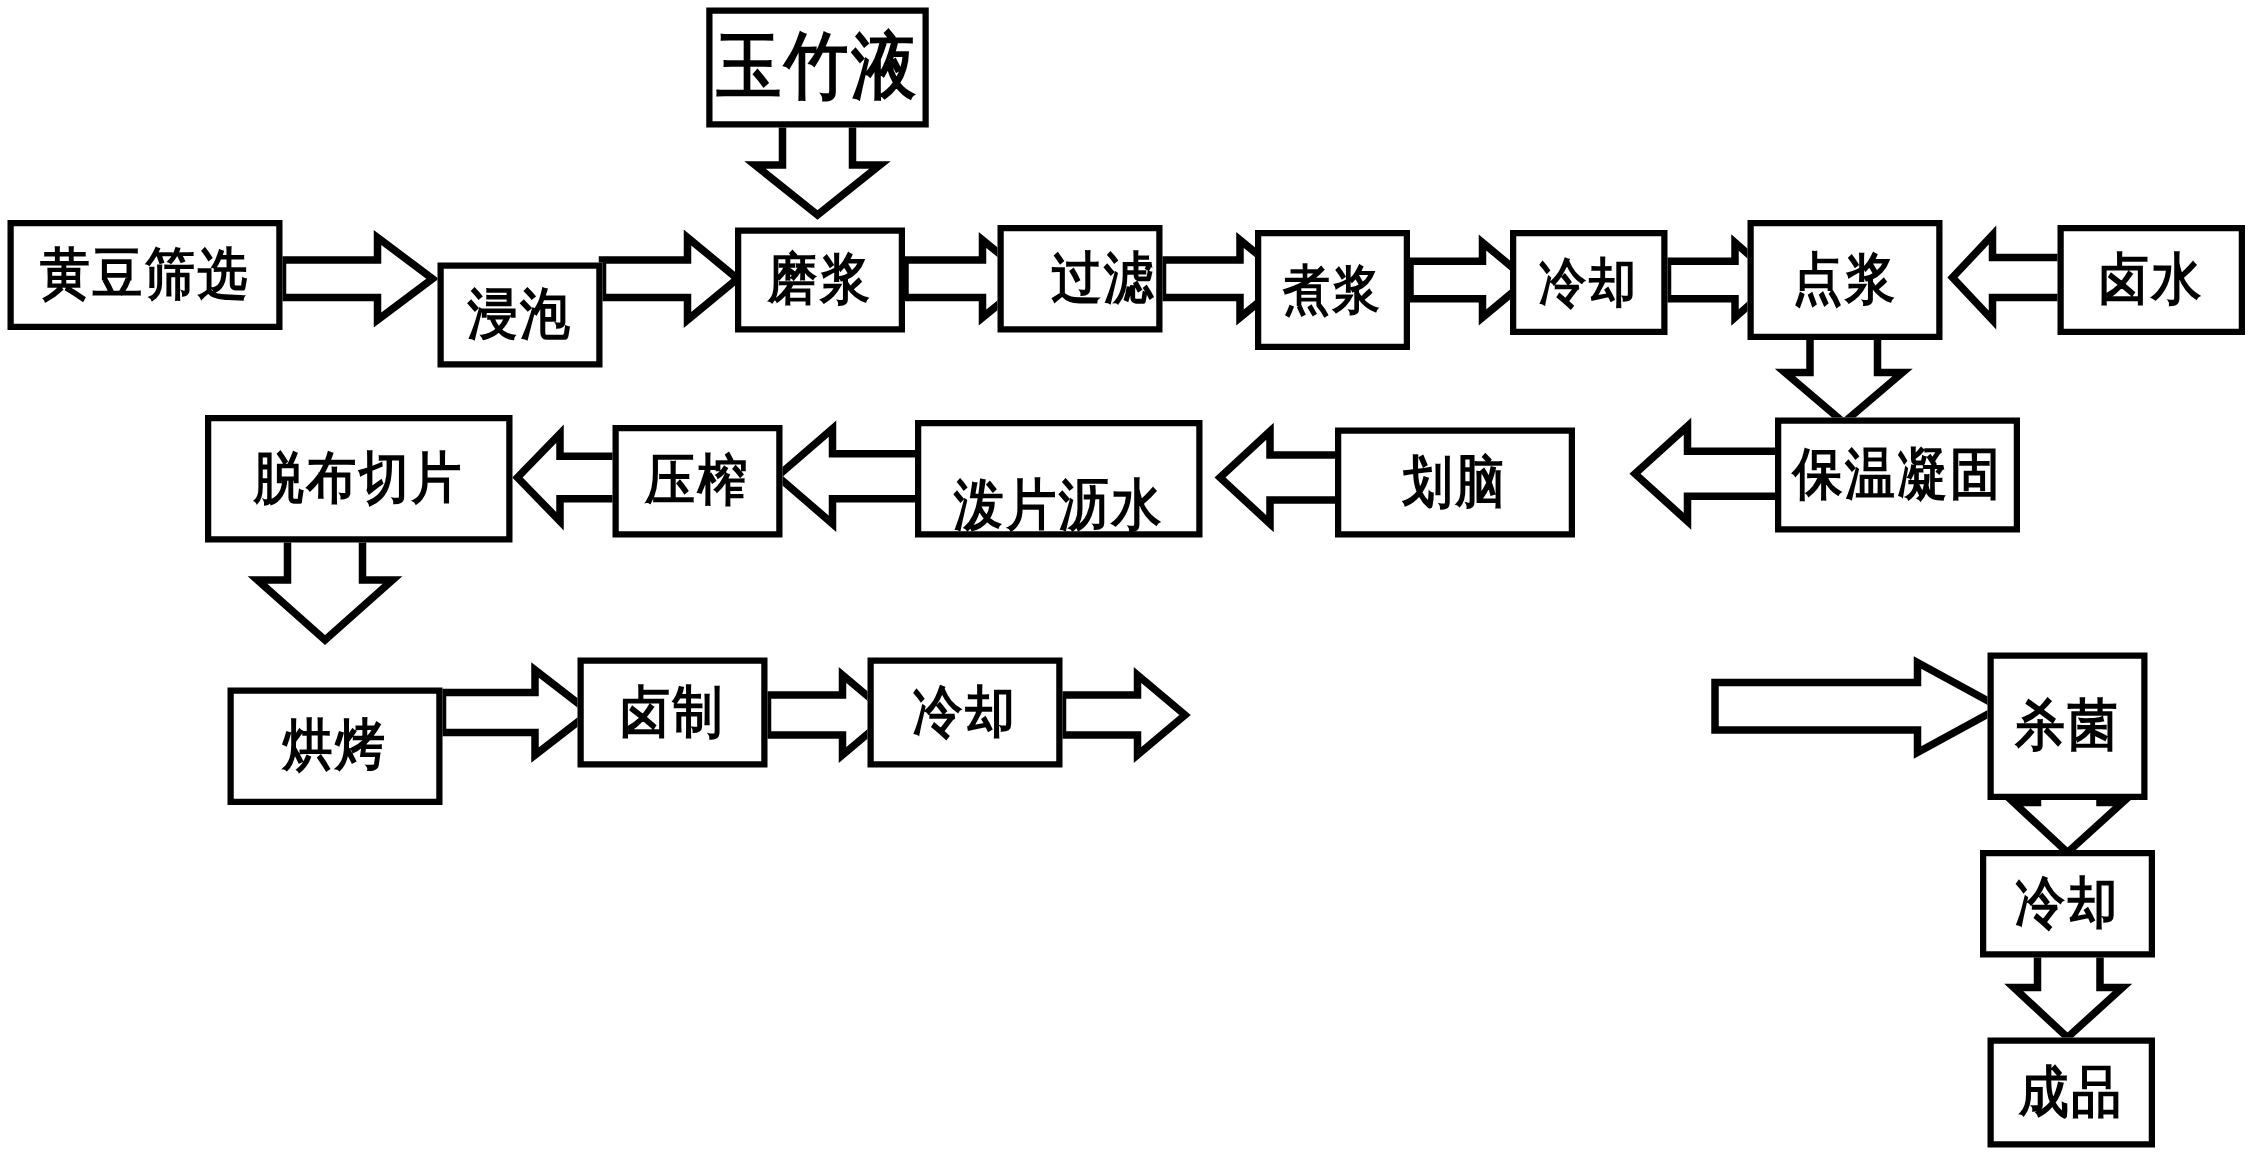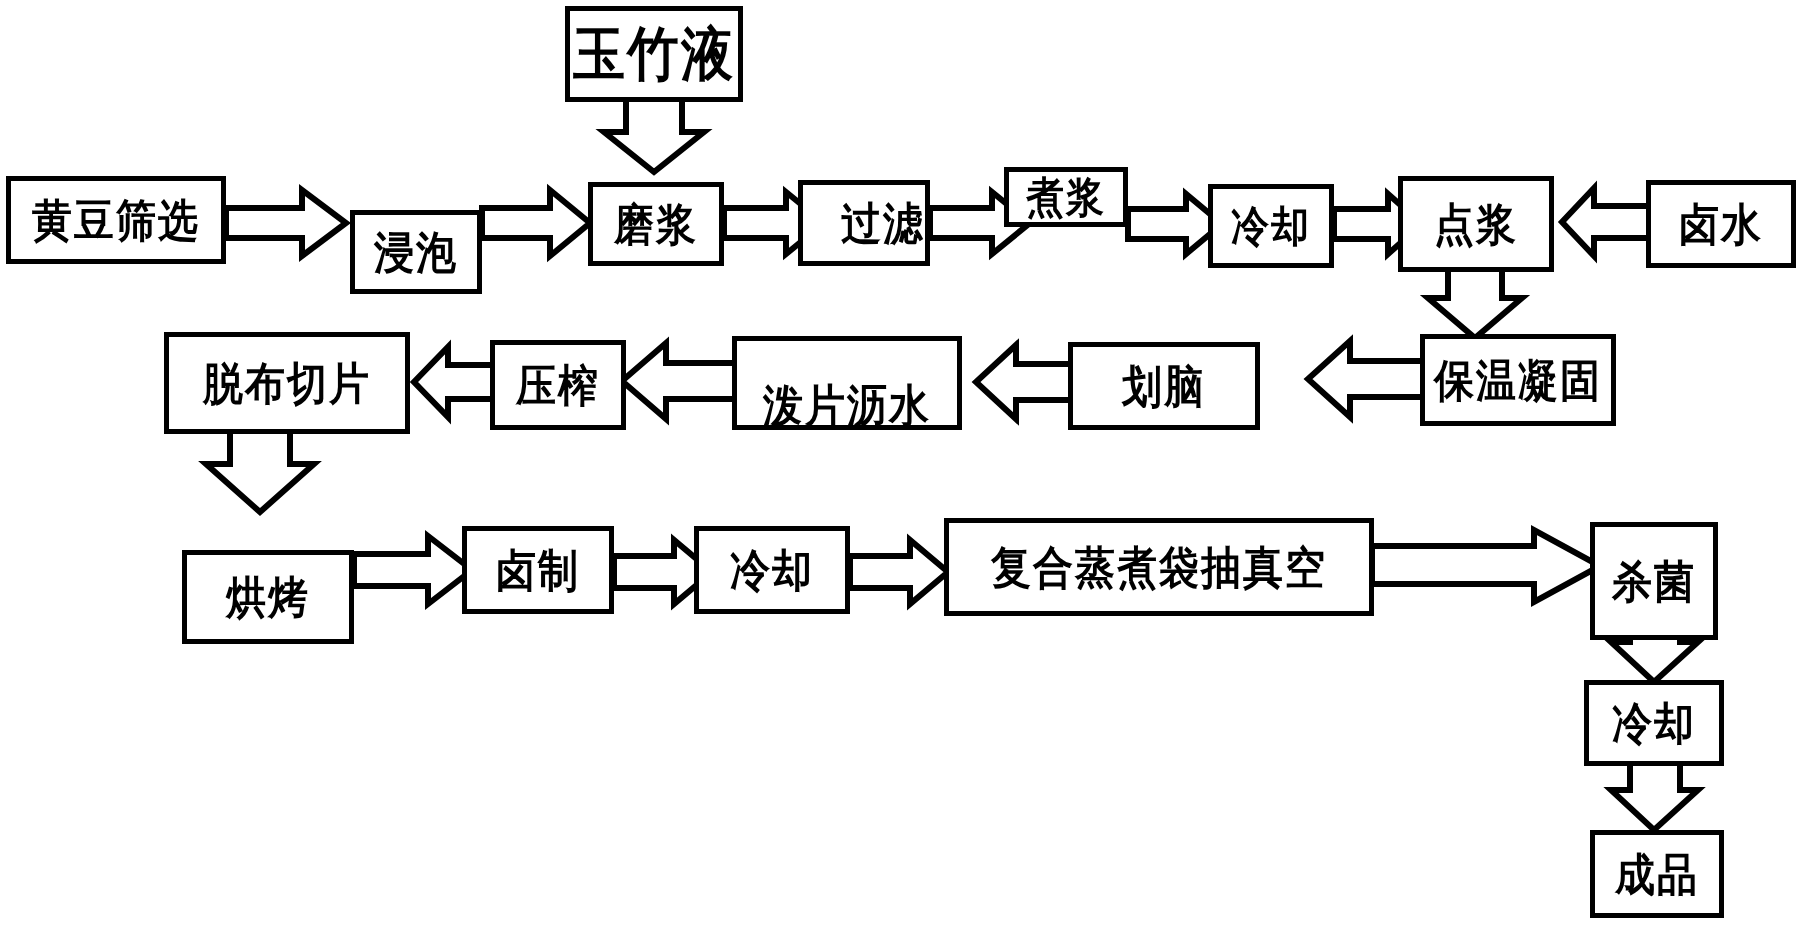--- a/index.html
+++ b/index.html
@@ -103,21 +103,21 @@
   <div class="node f40" style="left:798px; top:180px; width:132px; height:86px;justify-content:flex-end;">
     <span class="txt">过滤</span>
   </div>
 
   <div class="arrow" style="left:930px; top:190px; width:104px; height:66px;">
     <svg viewBox="0 0 104 66" width="104" height="66">
       <polygon points="0,18 62,18 62,2 100,33 62,64 62,48 0,48"></polygon>
     </svg>
   </div>
 
-  <div class="node f38" style="left:1004px; top:167px; width:124px; height:60px;">
+  <div class="node f38" style="left:1004px; top:184px; width:124px; height:96px;">
     <span class="txt">煮浆</span>
   </div>
 
   <div class="arrow" style="left:1128px; top:192px; width:98px; height:64px;">
     <svg viewBox="0 0 98 64" width="98" height="64">
       <polygon points="0,17 58,17 58,2 94,32 58,62 58,47 0,47"></polygon>
     </svg>
   </div>
 
   <div class="node f38" style="left:1208px; top:184px; width:126px; height:84px;">
@@ -223,23 +223,20 @@
   <div class="node f40" style="left:694px; top:526px; width:156px; height:88px;">
     <span class="txt">冷却</span>
   </div>
 
   <div class="arrow" style="left:850px; top:538px; width:102px; height:68px;">
     <svg viewBox="0 0 102 68" width="102" height="68">
       <polygon points="0,18 60,18 60,2 98,34 60,66 60,50 0,50"></polygon>
     </svg>
   </div>
 
-  <div class="node f40" style="left:944px; top:518px; width:430px; height:98px;">
-    <span class="txt">复合蒸煮袋抽真空</span>
-  </div>
 
   <div class="arrow" style="left:1372px; top:528px; width:232px; height:76px;">
     <svg viewBox="0 0 232 76" width="232" height="76">
       <polygon points="0,18 162,18 162,2 228,38 162,74 162,56 0,56"></polygon>
     </svg>
   </div>
 
   <div class="node f40" style="left:1590px; top:522px; width:128px; height:118px;">
     <span class="txt">杀菌</span>
   </div>

